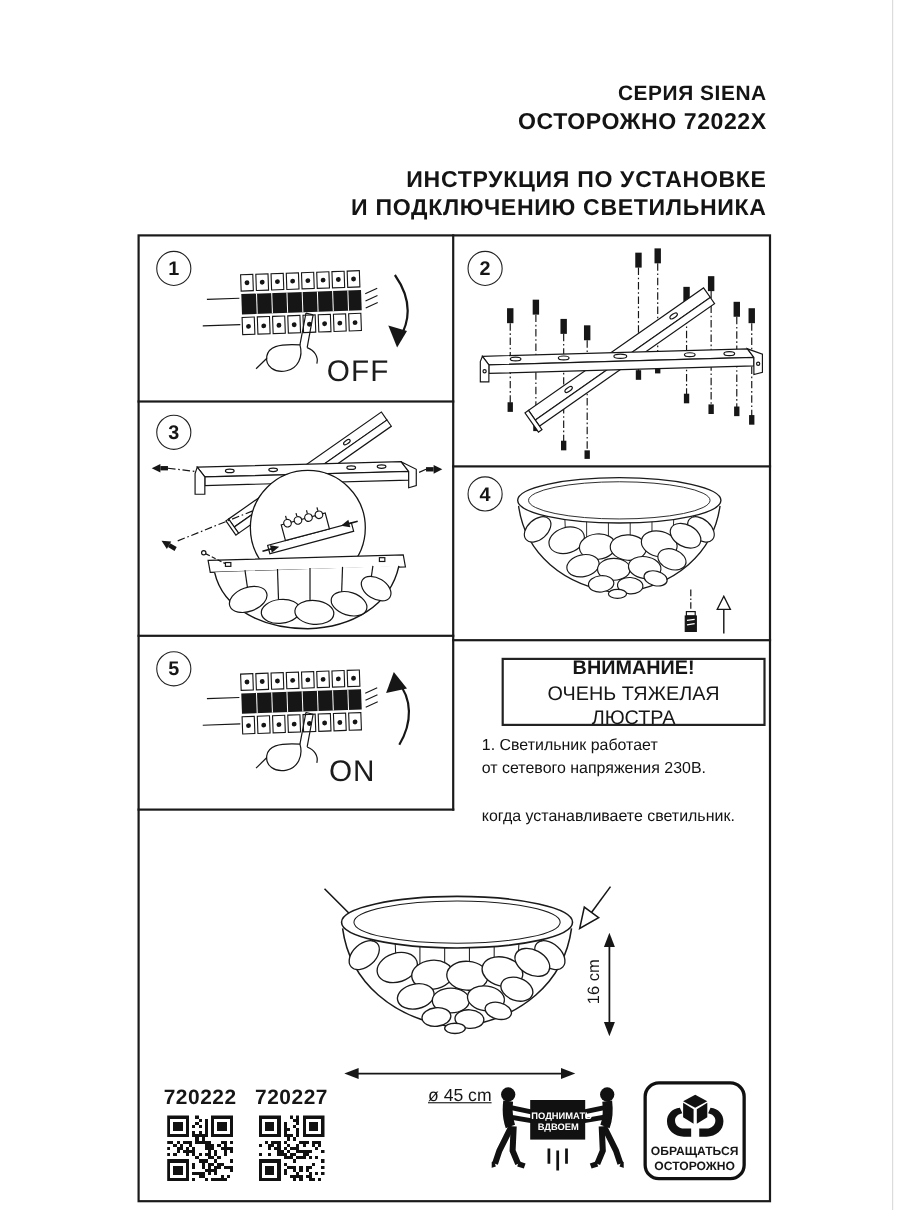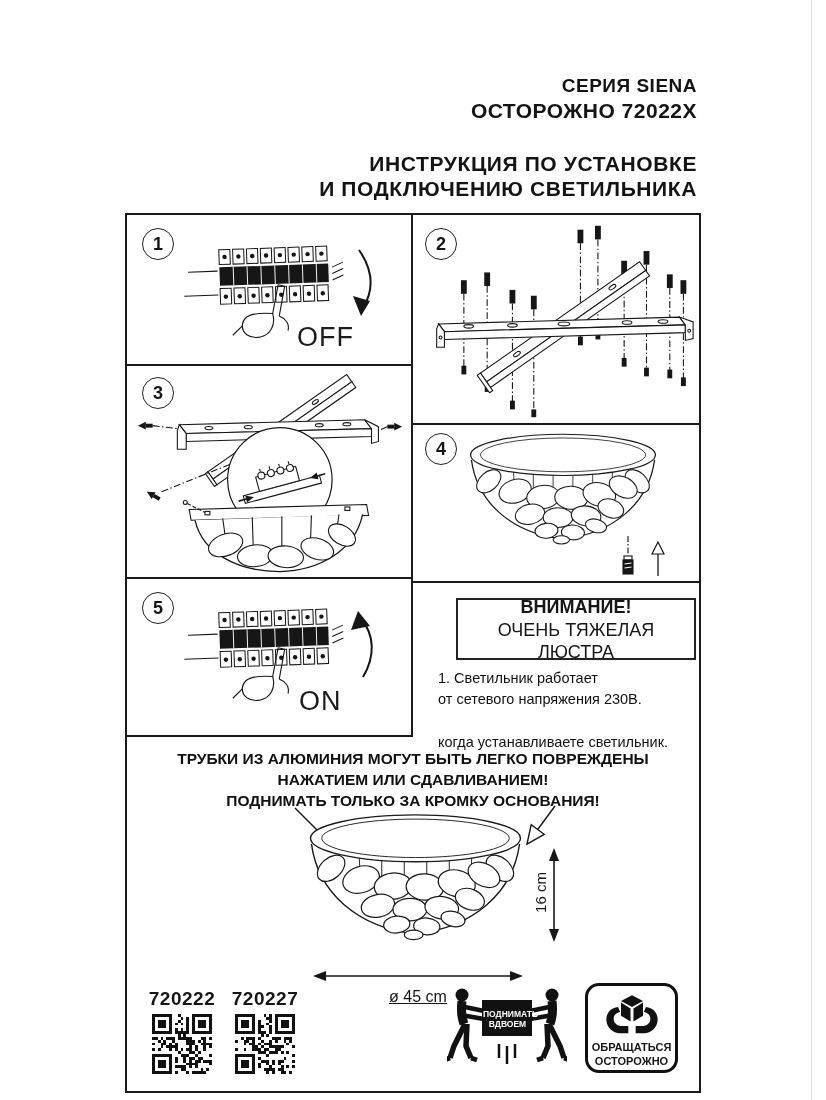--- a/index.html
+++ b/index.html
@@ -346,25 +346,20 @@
   <div class="abs switch-label" style="left:299px;top:686px;">ON</div>
 
   <div class="abs" id="warn-box">
     <div class="warn-l1">ВНИМАНИЕ!</div>
     <div class="warn-l2">ОЧЕНЬ ТЯЖЕЛАЯ ЛЮСТРА</div>
   </div>
   <div class="abs note-line" style="top:668px;">1. Светильник работает</div>
   <div class="abs note-line" style="top:689px;">от сетевого напряжения 230В.</div>
   <div class="abs note-line" style="top:732px;">когда устанавливаете светильник.</div>
 
-  <div class="abs" id="caution">
-    <div>ТРУБКИ ИЗ АЛЮМИНИЯ МОГУТ БЫТЬ ЛЕГКО ПОВРЕЖДЕНЫ</div>
-    <div>НАЖАТИЕМ ИЛИ СДАВЛИВАНИЕМ!</div>
-    <div>ПОДНИМАТЬ ТОЛЬКО ЗА КРОМКУ ОСНОВАНИЯ!</div>
-  </div>
 
   <svg class="abs" style="left:265px;top:800px;" width="300" height="58" viewBox="0 0 300 58">
     <g stroke="#161616" stroke-width="1.4" fill="#fff">
       <line x1="30" y1="8" x2="55" y2="33"></line>
       <polygon points="68,46 49.6,38.9 60.9,27.6"></polygon>
       <line x1="290" y1="6" x2="272.7" y2="29.5"></line>
       <polygon points="262,44 266.2,24.7 279.2,34.3"></polygon>
     </g>
   </svg>
 

